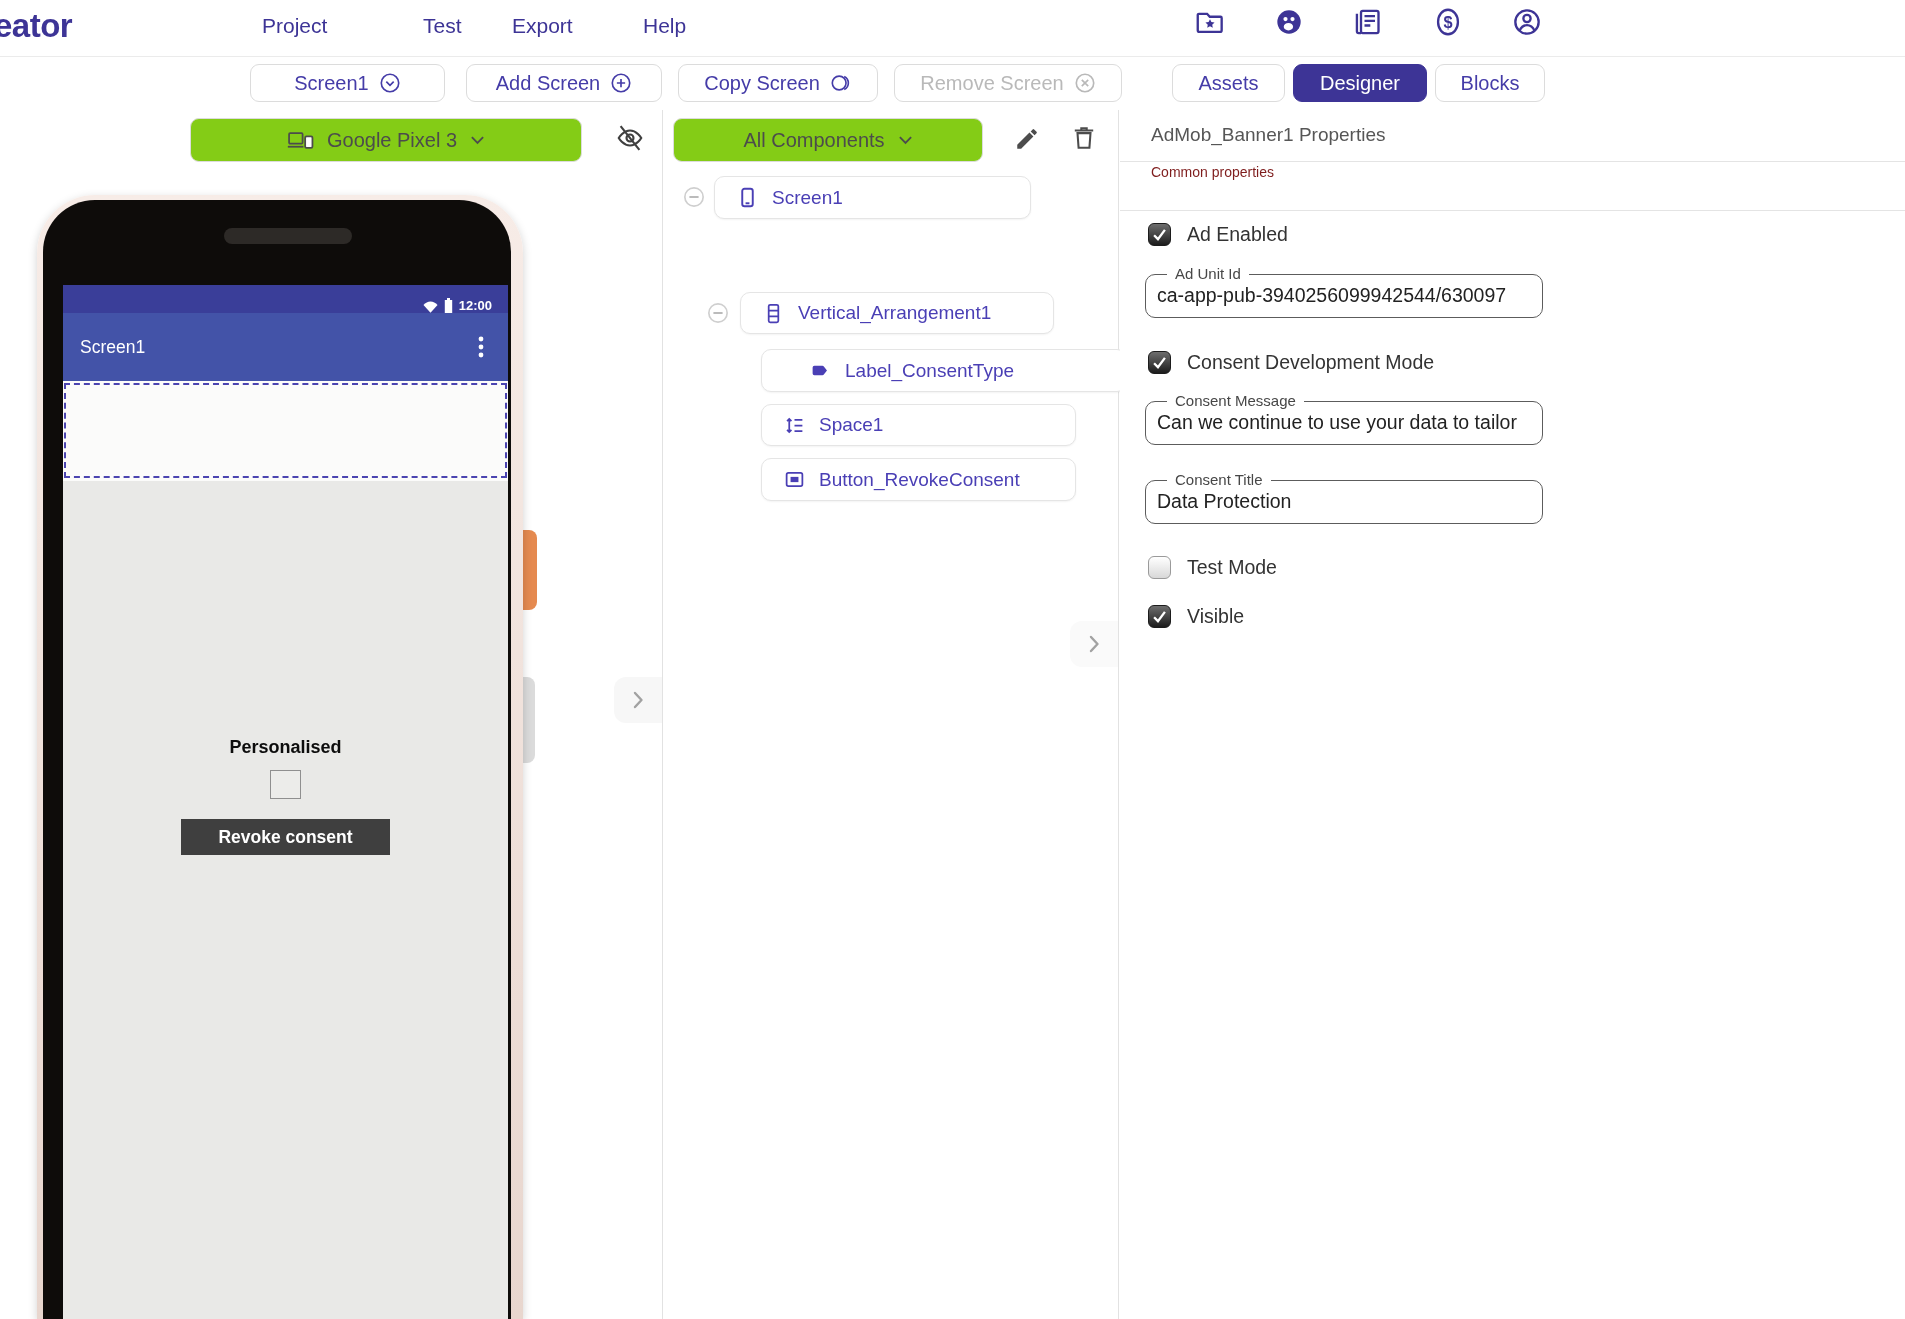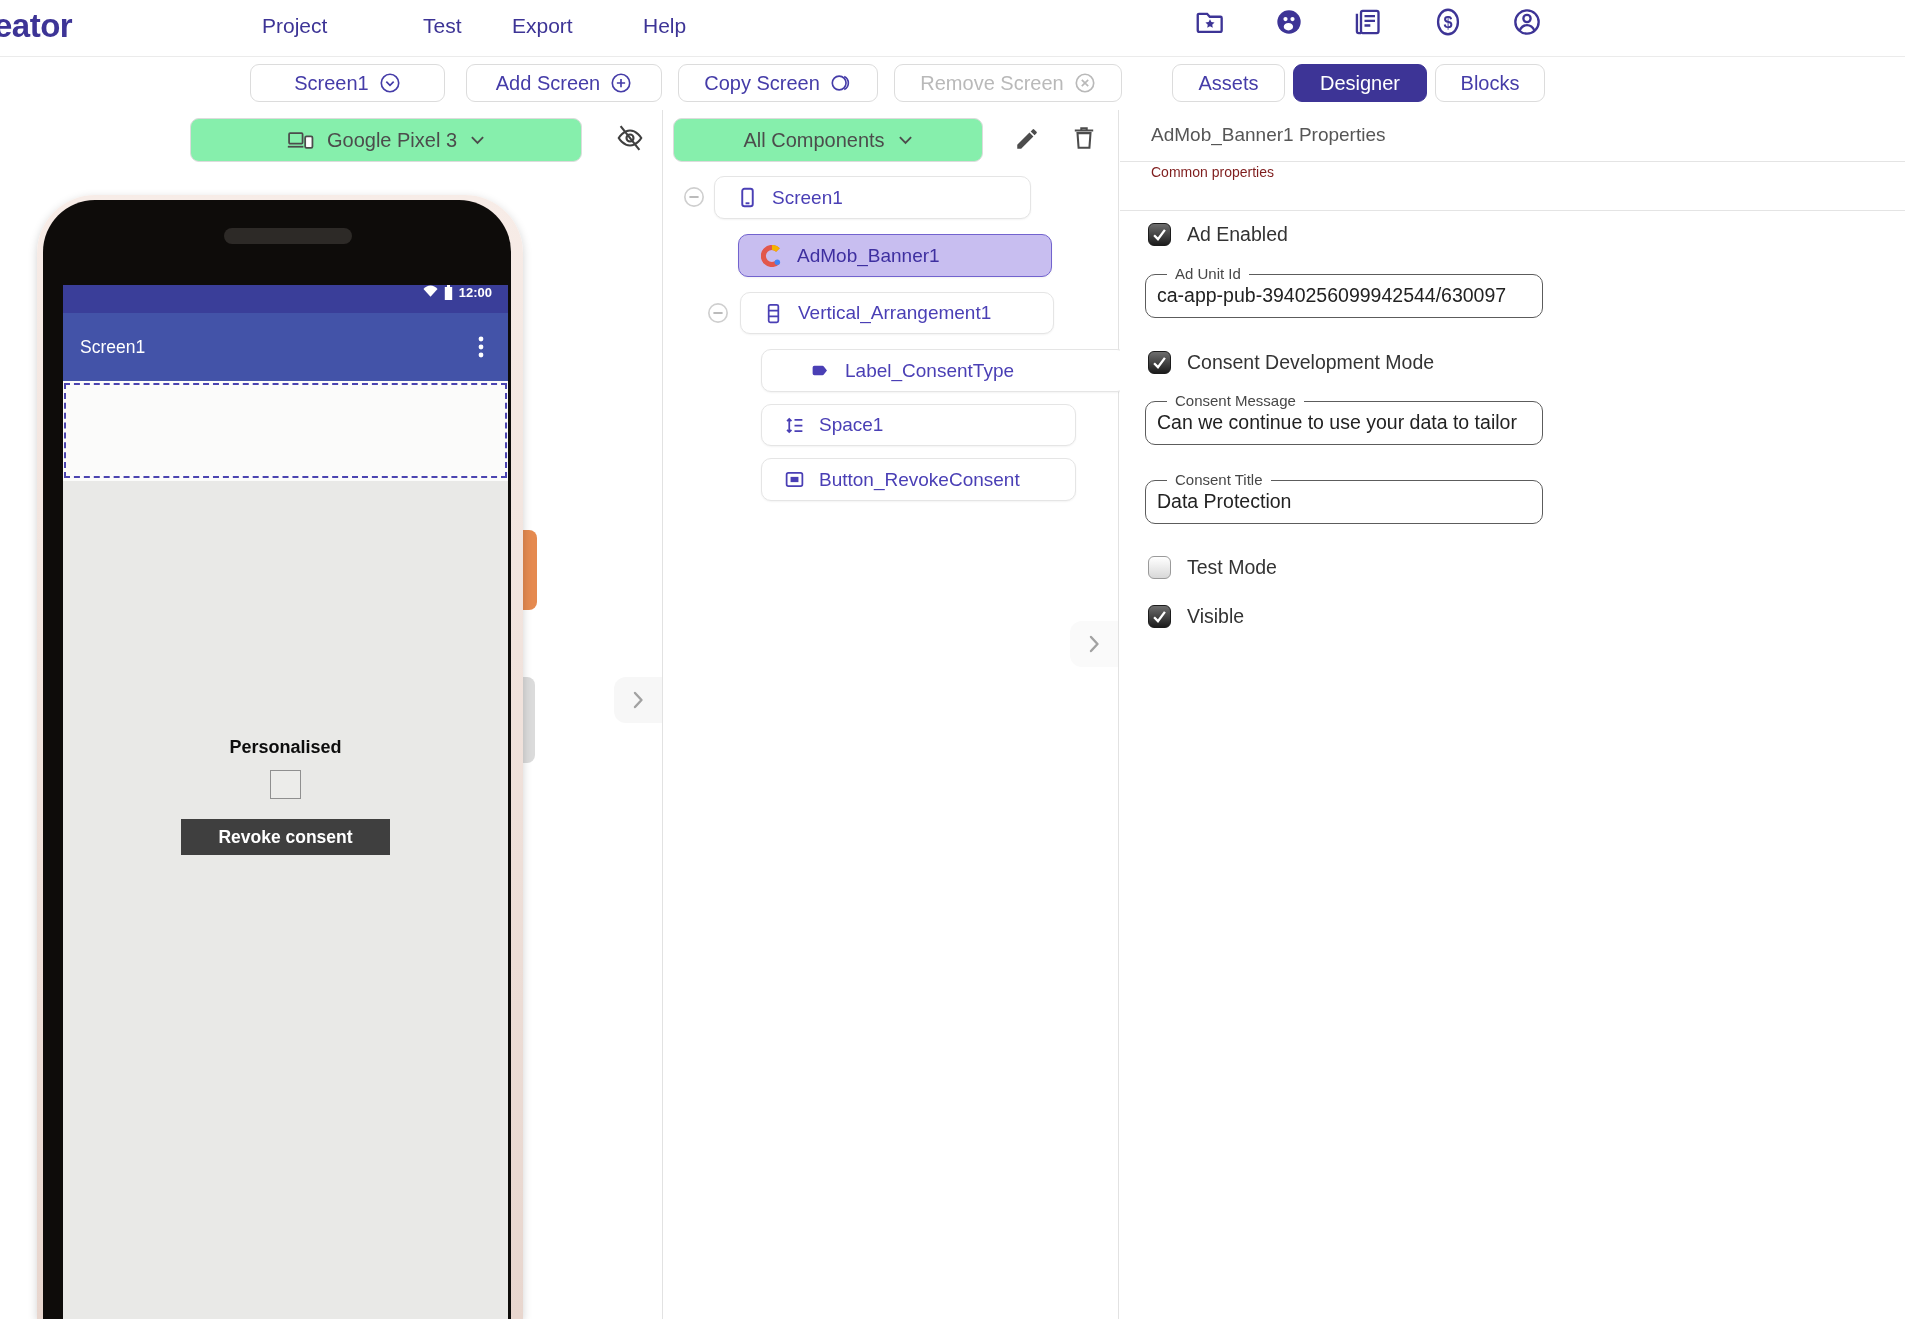--- a/index.html
+++ b/index.html
@@ -27,40 +27,40 @@
   .tb-assets{left:1172px; width:113px;}
   .tb-designer{left:1293px; width:134px; background:#3D3496; border-color:#3D3496; color:#fff;}
   .tb-blocks{left:1435px; width:110px;}
 
   
   .panel{ position:absolute; top:110px; bottom:0; background:#fff;}
   .viewer{ left:0; width:663px; border-right:1px solid #e2e2e2;}
   .components{ left:664px; width:455px; border-right:1px solid #e2e2e2;}
   .properties{ left:1120px; right:0;}
 
-  .selectbox{ position:absolute; height:44px; border:1px solid #dcdcdc; border-radius:9px; background:#86efac;
+  .selectbox{ position:absolute; height:44px; border:1px solid #dcdcdc; border-radius:9px; background:#84cc16;
               display:flex; align-items:center; justify-content:center; gap:13px; color:#4c4c4c;
               font-size:20px; cursor:pointer;}
   .device-select{ left:190px; top:8px; width:392px;}
   .comp-select{ left:9px; top:8px; width:310px;}
   .icon-btn{ position:absolute; width:30px; height:30px; cursor:pointer;}
   .eye-toggle{ left:615px; top:13px;}
   .pencil-btn{ left:350px; top:16px; width:26px; height:26px;}
   .trash-btn{ left:407px; top:15px; width:26px; height:26px;}
 
   
   .phone{ position:absolute; left:37px; top:85px; width:486px; height:1124px;
           background:linear-gradient(180deg,#f7ece7,#e8d6ce); border-radius:58px 58px 0 0;
           box-shadow:0 3px 10px rgba(0,0,0,.18); z-index:5;}
   .bezel{ position:absolute; left:6px; right:12px; top:5px; bottom:0; background:#0e0c0a;
           border-radius:52px 52px 0 0;}
   .speaker{ position:absolute; left:181px; top:28px; width:128px; height:16px; background:#2d2a27; border-radius:9px;}
   .screen{ position:absolute; left:26px; right:15px; top:90px; bottom:0; background:#E9E9E7;
            display:flex; flex-direction:column; overflow:hidden;}
-  .statusbar{ height:28px; background:#3A3E99; display:flex; align-items:flex-start; justify-content:flex-end;
+  .statusbar{ height:28px; background:#3A3E99; display:flex; align-items:flex-end; justify-content:flex-end;
               gap:6px; padding-right:16px; color:#fff;}
   .statustime{ font-size:13px; font-weight:bold;}
   .titlebar{ height:68px; background:#4353A8; color:#fff; display:flex; align-items:center;
              padding:0 24px 0 17px; font-size:17.5px;}
   .titlebar .dots{ margin-left:auto;}
   .admob-zone{ height:100px; background:#FBFBFA; position:relative;}
   .sel-dash{ position:absolute; inset:2px 1px 3px 1px; border:2px dashed #4B44B0; pointer-events:none;}
   .banner{ position:absolute; left:32px; width:375px; top:24px; height:56px; background:#F2F2F0;
            display:flex; align-items:center; justify-content:center; gap:12px;}
   .banner-text{ color:#9b9b9b; font-size:23px; letter-spacing:0.3px;}
@@ -291,28 +291,20 @@
         </svg>
     </span>
     <div class="tnode n1">
       <svg viewBox="0 0 24 24" width="21" height="21">
           <rect x="6" y="2" width="12" height="20" rx="2.6" fill="none" stroke="#4A3FB5" stroke-width="2.2"></rect>
           <path d="M9.8 18.6h4.4" stroke="#4A3FB5" stroke-width="2.2"></path>
         </svg>
       <span>Screen1</span>
     </div>
 
-    <div class="tnode n2 selected">
-      <svg viewBox="0 0 24 24" width="22" height="22">
-          <path d="M18.5 5.5 A9.3 9.3 0 1 0 18.5 18.5" fill="none" stroke="#E2574C" stroke-width="5.6"></path>
-          <path d="M12 2.7 A9.3 9.3 0 0 1 18.5 5.5" fill="none" stroke="#F4B400" stroke-width="5.6"></path>
-          <circle cx="17.8" cy="18.8" r="3" fill="#4285F4"></circle>
-        </svg>
-      <span>AdMob_Banner1</span>
-    </div>
 
     <span class="minus minus2">
       <svg viewBox="0 0 24 24" width="22" height="22">
           <circle cx="12" cy="12" r="10" fill="#fff" stroke="#cfcfcf" stroke-width="1.8"></circle>
           <path d="M7 12h10" stroke="#b5b5b5" stroke-width="2"></path>
         </svg>
     </span>
     <div class="tnode n3">
       <svg viewBox="0 0 24 24" width="21" height="21">
           <rect x="6.5" y="2" width="11" height="20" rx="1.8" fill="none" stroke="#4A3FB5" stroke-width="2"></rect>

